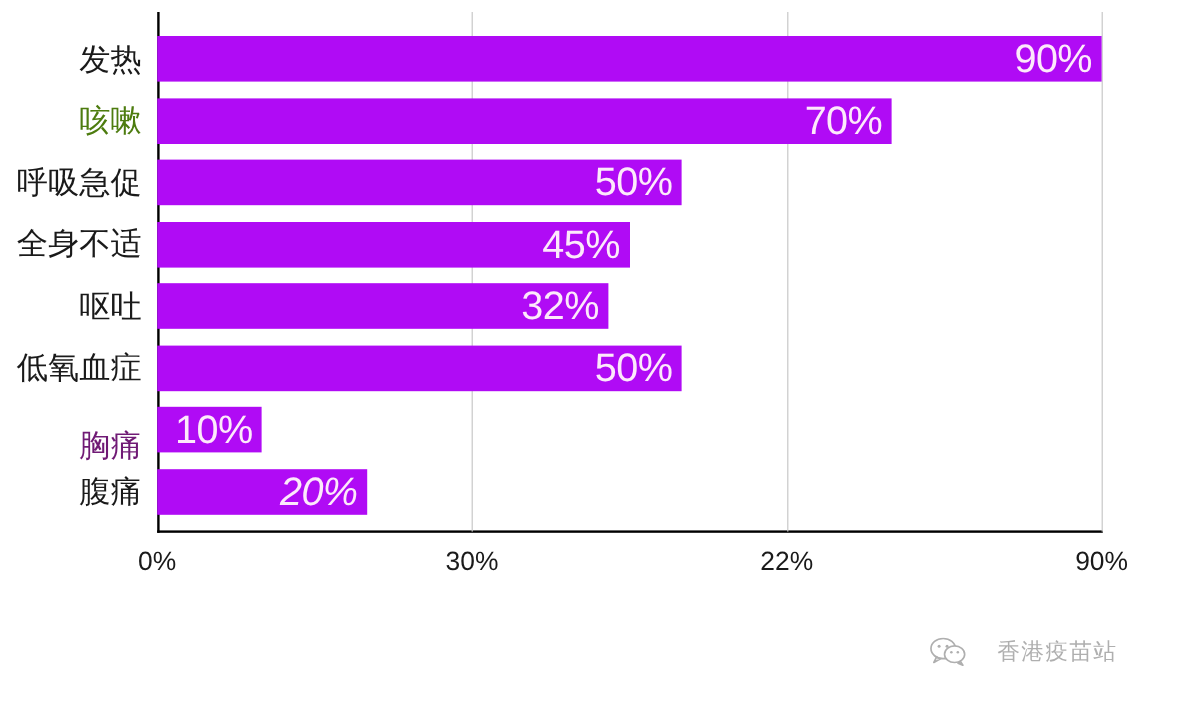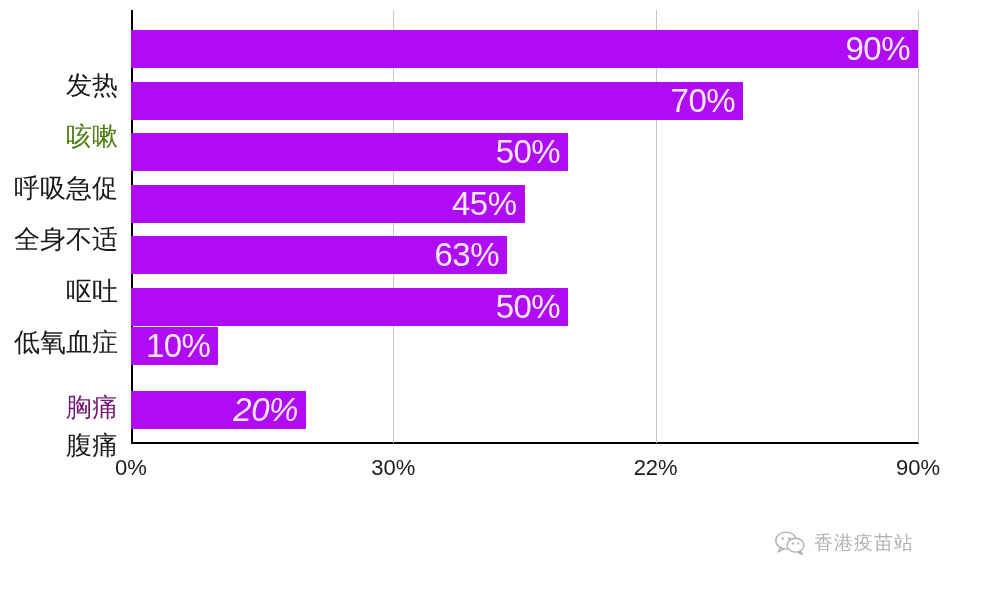--- a/index.html
+++ b/index.html
@@ -87,41 +87,40 @@
     position: absolute;
     right: 869px; 
     height: 38px;
     display: flex;
     align-items: center;
     justify-content: flex-end;
     font-size: 26px;
     color: #1a1a1a;
     white-space: nowrap;
     font-family: "DejaVu Sans", "Liberation Sans", sans-serif;
-    margin-top: 36px;
   }
 
   
   .tick-label {
     position: absolute;
     top: 455px;
     transform: translateX(-50%);
     font-size: 22px;
     color: #1a1a1a;
     white-space: nowrap;
   }
 
   
   #watermark {
     position: absolute;
     left: 775px;
     top: 530px;
     display: flex;
     align-items: center;
-    gap: 9px;
+    gap: 26px;
     opacity: 0.55;
   }
   #watermark .wm-text {
     font-size: 19px;
     color: #6e6e6e;
     letter-spacing: 1px;
     font-family: "DejaVu Sans", "Liberation Sans", sans-serif;
     white-space: nowrap;
   }
   #watermark svg { display: block; }
@@ -152,27 +151,27 @@
         <div class="bar-row" style="top: 123px; width: 787px;">
           <div class="bar" style="width: 437.222px; background: rgb(176, 11, 245);"></div>
           <div class="bar-value" style="color: rgb(253, 233, 251); left: 429.222px; transform: translate(-100%, -52%);">50%</div>
         </div>
         <div class="bar-row" style="top: 174.5px; width: 787px;">
           <div class="bar" style="width: 393.5px; background: rgb(176, 11, 245);"></div>
           <div class="bar-value" style="color: rgb(253, 233, 251); left: 385.5px; transform: translate(-100%, -52%);">45%</div>
         </div>
         <div class="bar-row" style="top: 226px; width: 787px;">
           <div class="bar" style="width: 376.011px; background: rgb(176, 11, 245);"></div>
-          <div class="bar-value" style="color: rgb(253, 233, 251); left: 368.011px; transform: translate(-100%, -52%);">63%</div>
+          <div class="bar-value" style="color: rgb(253, 233, 251); left: 368.011px; transform: translate(-100%, -52%);">32%</div>
         </div>
         <div class="bar-row" style="top: 277.5px; width: 787px;">
           <div class="bar" style="width: 437.222px; background: rgb(176, 11, 245);"></div>
           <div class="bar-value" style="color: rgb(253, 233, 251); left: 429.222px; transform: translate(-100%, -52%);">50%</div>
         </div>
-        <div class="bar-row" style="top: 317px; width: 787px;">
+        <div class="bar-row" style="top: 329px; width: 787px;">
           <div class="bar" style="width: 87.4444px; background: rgb(176, 11, 245);"></div>
           <div class="bar-value" style="color: rgb(253, 233, 251); left: 79.4444px; transform: translate(-100%, -52%);">10%</div>
         </div>
         <div class="bar-row" style="top: 380.5px; width: 787px;">
           <div class="bar" style="width: 174.889px; background: rgb(176, 11, 245);"></div>
           <div class="bar-value" style="color: rgb(253, 233, 251); left: 166.889px; transform: translate(-100%, -52%); font-style: italic;">20%</div>
         </div>
       </div>
   </div>
 

